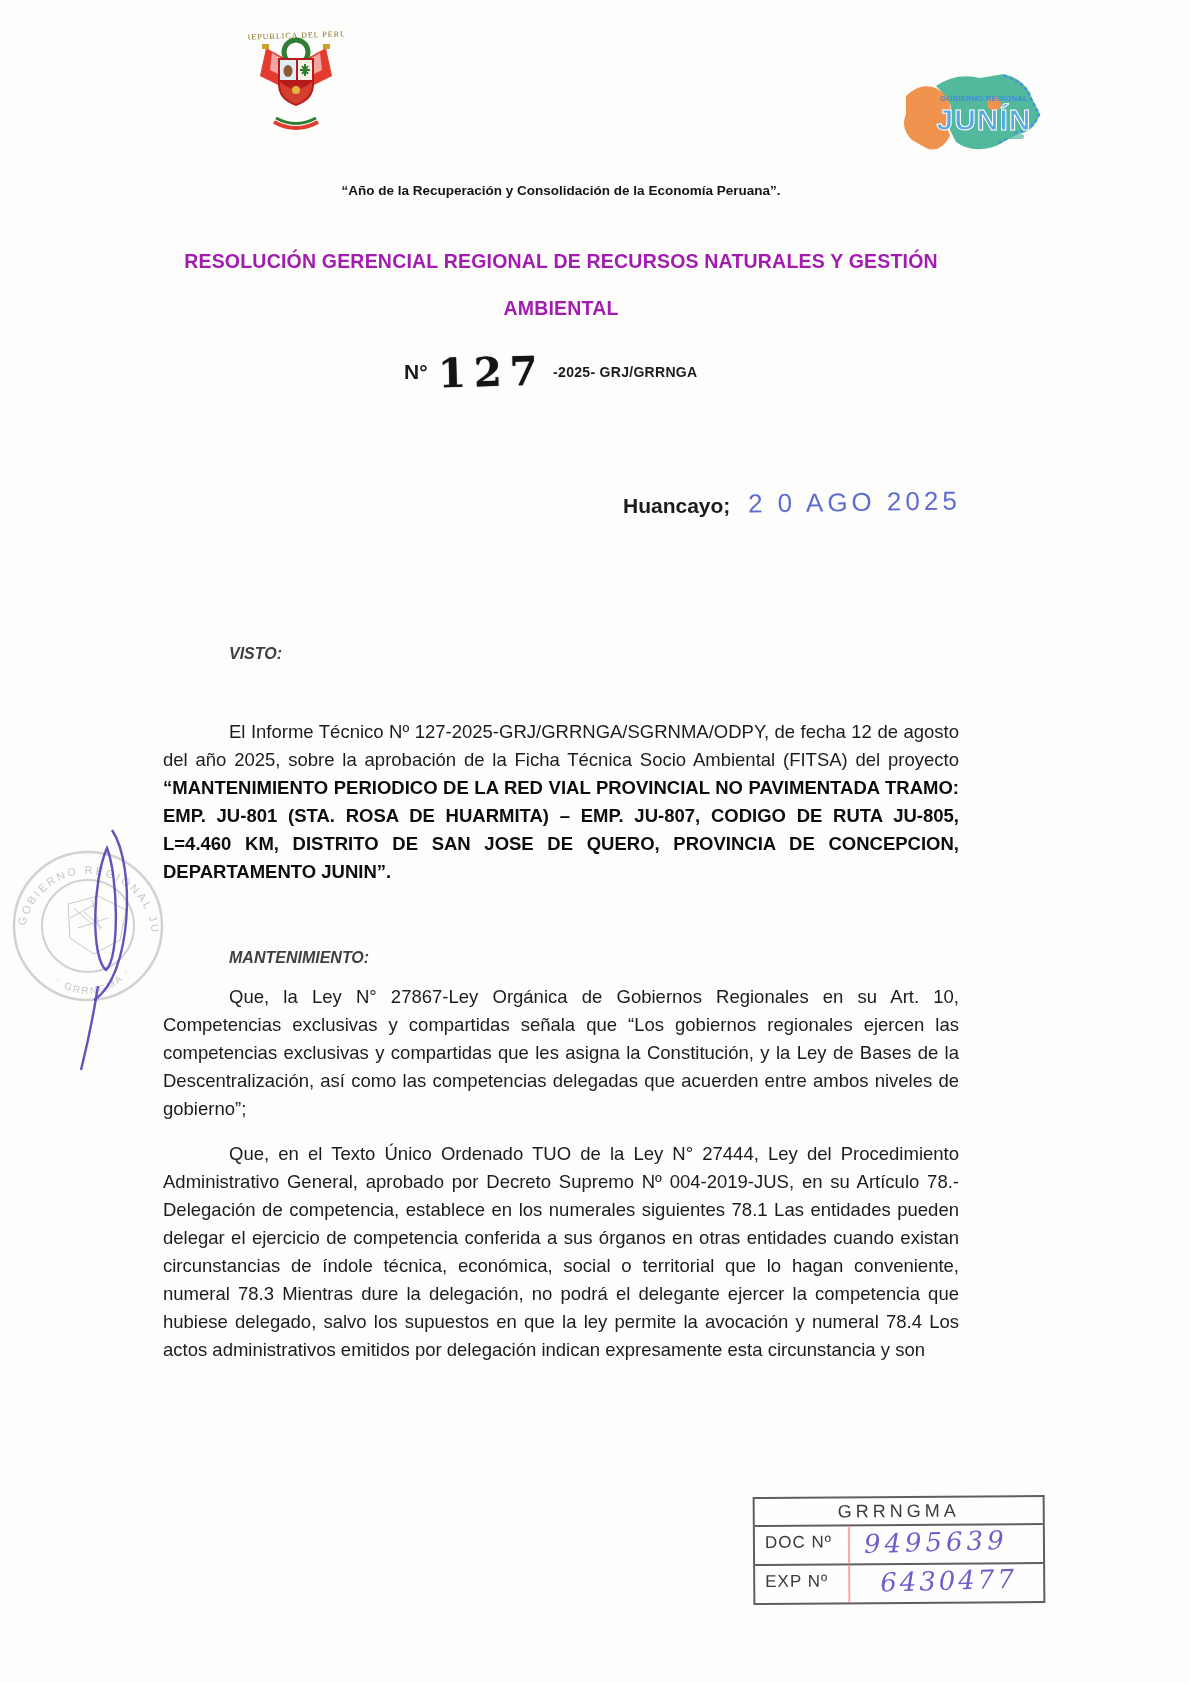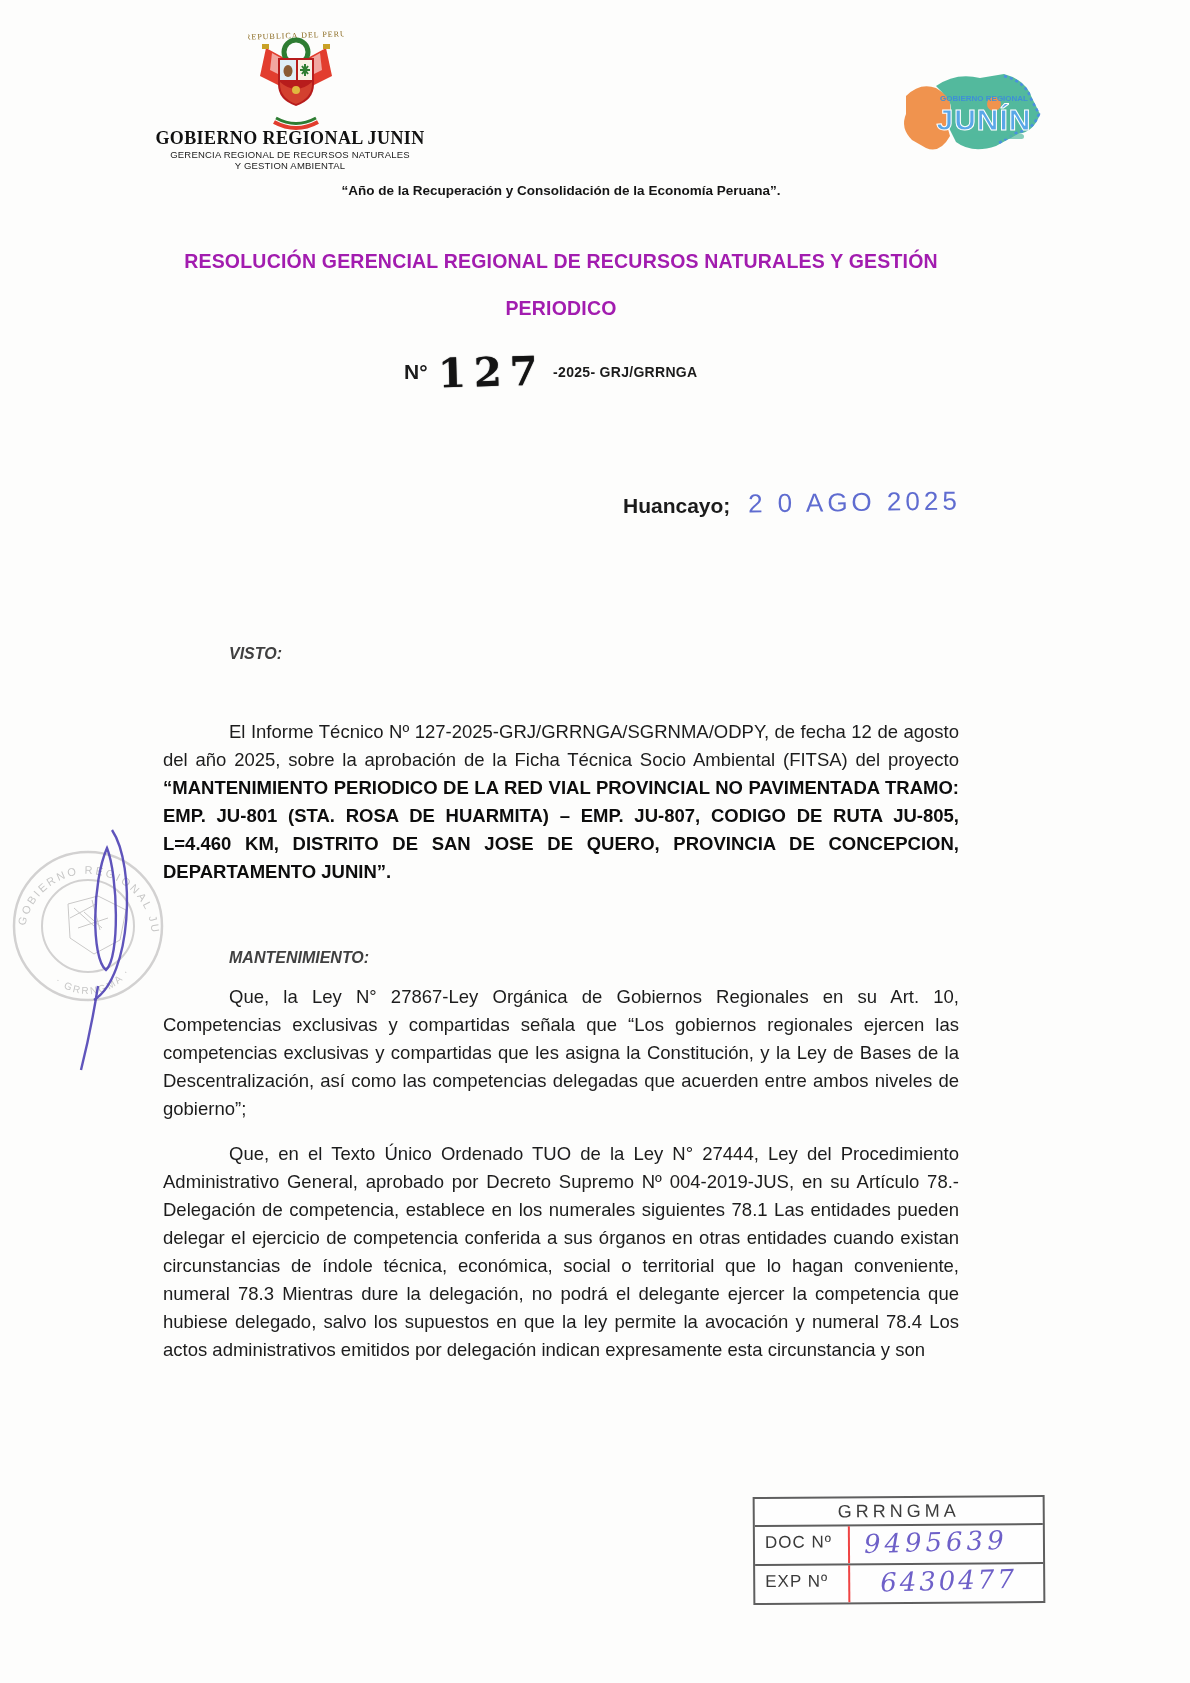--- a/index.html
+++ b/index.html
@@ -51,21 +51,21 @@
     position:absolute; left:753px; top:1496px; width:292px;
     border:2px solid #5f5f5f; background:rgba(255,255,255,.6);
     transform:rotate(-.4deg);
   }
   .stamp-box-header {
     text-align:center; font-size:18px; letter-spacing:4px; color:#3c3c3c;
     padding:3px 0 2px; border-bottom:2px solid #5f5f5f; font-weight:400;
   }
   .stamp-row { display:grid; grid-template-columns:95px 1fr; border-bottom:2px solid #5f5f5f; }
   .stamp-row:last-child { border-bottom:none; }
-  .stamp-label { font-size:17px; color:#3a3a3a; padding:6px 4px 11px 10px; border-right:2px solid #ef4444; letter-spacing:1px; }
+  .stamp-label { font-size:17px; color:#3a3a3a; padding:6px 4px 11px 10px; border-right:2px solid #fca5a5; letter-spacing:1px; }
   .stamp-value {
     font-family:"DejaVu Serif", serif; font-style:italic; color:#6e60c8;
     font-size:26px; letter-spacing:4px; padding:1px 0 0 14px; transform:rotate(-1.2deg);
   }
   .stamp-value.exp { padding-left:30px; letter-spacing:3px; }
 </style>
 </head>
 <body>
 
 <div class="page">
@@ -88,43 +88,38 @@
       <path d="M50 34 h14 v20 h-14 Z" fill="#f7f3e8"></path>
       <path d="M32 56 q16 14 32 0 v2 q0 14 -16 20 q-16 -6 -16 -20 Z" fill="#d3402f"></path>
       <ellipse cx="40" cy="45" rx="4.5" ry="6" fill="#8a5a33"></ellipse>
       <path d="M57 38 v12 M52 44 h10 M54 40 l6 8 M60 40 l-6 8" stroke="#2e7d32" stroke-width="2" fill="none"></path>
       <circle cx="48" cy="64" r="4" fill="#e0b93f"></circle>
       <path d="M26 96 q22 12 44 0" stroke="#e23d2e" stroke-width="4" fill="none"></path>
       <path d="M28 92 q20 11 40 0" stroke="#2e7d32" stroke-width="3" fill="none"></path>
     </svg>
   </div>
 
-  <div class="org-block">
-    <div class="org-name">GOBIERNO REGIONAL JUNIN</div>
-    <div class="org-sub">GERENCIA REGIONAL DE RECURSOS NATURALES</div>
-    <div class="org-sub">Y GESTION AMBIENTAL</div>
-  </div>
 
   <div class="junin-logo">
     <svg width="168" height="94" viewBox="0 0 168 94">
       <path d="M30 26 Q44 12 60 18 L72 26 Q78 40 70 52 L74 66 Q64 84 50 78 L36 70 Q24 58 30 44 Z" fill="#f0934e"></path>
       <path d="M60 16 Q80 2 104 8 L128 4 Q150 10 156 28 L164 44 Q158 62 142 64 L120 76 Q96 84 80 72 L70 52 Q80 38 70 26 Z" fill="#53b99d"></path>
       <path d="M128 6 Q150 12 155 29 L163 44 Q157 60 142 62 L121 74" fill="none" stroke="#4a8fe0" stroke-width="2.5" stroke-dasharray="3 3"></path>
       <circle cx="118" cy="34" r="7" fill="#f0934e"></circle>
       <text x="108" y="31" font-size="8" font-weight="bold" fill="#3f8fd6" text-anchor="middle">GOBIERNO REGIONAL</text>
       <text x="108" y="60" font-size="30" font-weight="bold" fill="#5aa7e8" stroke="#ffffff" stroke-width="1" text-anchor="middle" letter-spacing="1">JUNÍN</text>
       <rect x="92" y="64" width="56" height="5" rx="2.5" fill="#53b99d" opacity=".7"></rect>
     </svg>
   </div>
 
   <div class="slogan">“Año de la Recuperación y Consolidación de la Economía Peruana”.</div>
 
   <div class="title">
     <div>RESOLUCIÓN GERENCIAL REGIONAL DE RECURSOS NATURALES Y GESTIÓN</div>
-    <div>PERIODICO</div>
+    <div>AMBIENTAL</div>
   </div>
 
   <div class="number-line">
     <span class="num-prefix">N°</span>
     <span class="num-stamp">127</span>
     <span class="num-suffix">-2025- GRJ/GRRNGA</span>
   </div>
 
   <div class="dateline">
     <span class="place">Huancayo;</span>

